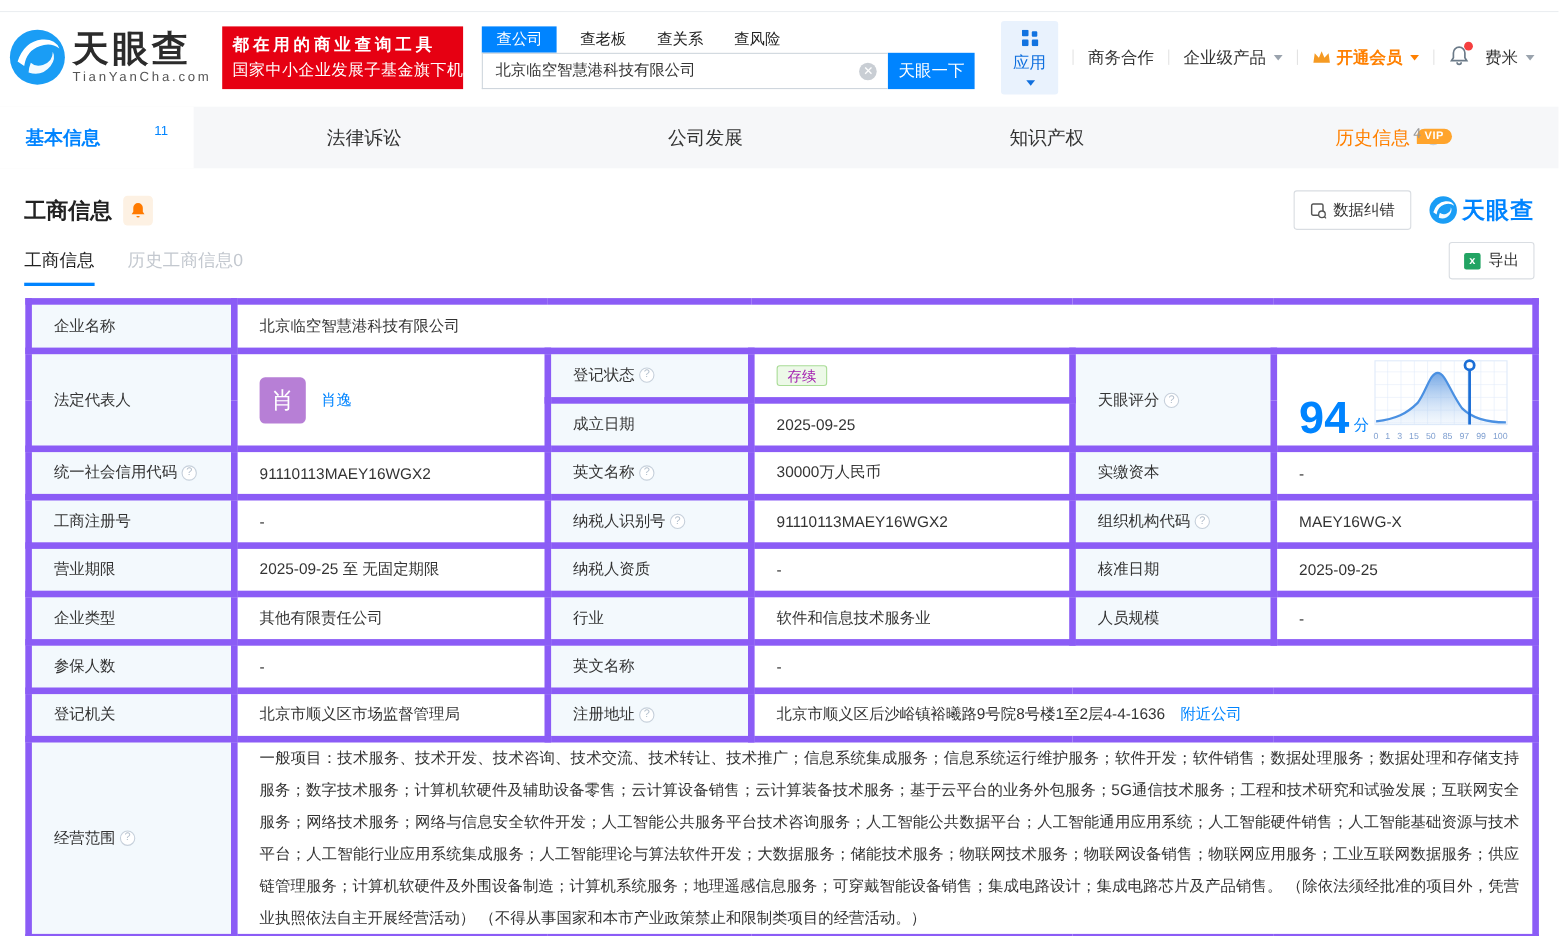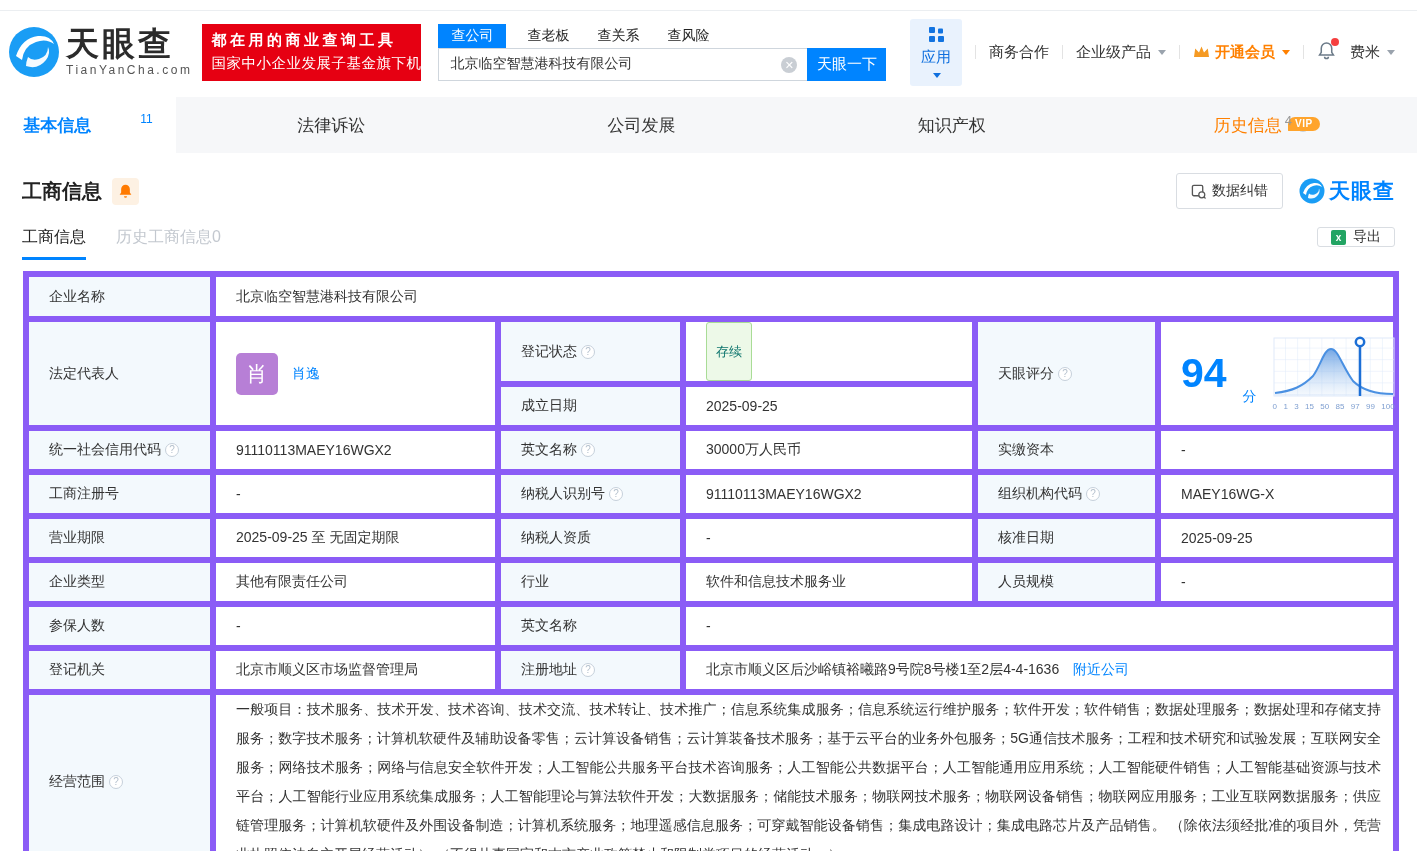--- a/index.html
+++ b/index.html
@@ -58,35 +58,35 @@
   .sec-right { margin-left:auto; display:flex; align-items:center; gap:16px; }
   .corr-btn { display:flex; align-items:center; gap:6px; border:1px solid #d9dde2; background:#fff; border-radius:3px; height:36px; padding:0 14px; font-size:14px; color:#333; cursor:pointer; font-family:inherit; }
   .wm-logo { display:flex; align-items:center; gap:4px; }
   .wm-brand { font-size:21px; font-weight:bold; color:#0084ff; letter-spacing:1px; }
 
   
   .subtabs { display:flex; align-items:center; padding:0 22px; margin-top:16px; height:36px; }
   .subtab { font-size:16px; color:#222; cursor:pointer; position:relative; padding-bottom:12px; }
   .subtab.active::after { content:""; position:absolute; left:0; right:0; bottom:0; height:3px; background:#0084ff; }
   .subtab.muted { color:#c3c8cf; margin-left:30px; }
-  .export-btn { margin-left:auto; display:flex; align-items:center; gap:7px; border:1px solid #d9dde2; background:#fff; border-radius:3px; height:20px; padding:0 13px; font-size:14px; color:#333; cursor:pointer; font-family:inherit; position:relative; top:-6px; }
+  .export-btn { margin-left:auto; display:flex; align-items:center; gap:7px; border:1px solid #d9dde2; background:#fff; border-radius:3px; height:34px; padding:0 13px; font-size:14px; color:#333; cursor:pointer; font-family:inherit; position:relative; top:-6px; }
   .xls-ic { width:15px; height:15px; background:#22a463; border-radius:2px; color:#fff; font-size:10px; font-weight:bold; line-height:15px; text-align:center; }
   .xls-ic::before { content:"x"; }
 
   
   table.info { border-collapse:collapse; table-layout:fixed; width:1370px; margin:10px 0 0 23px; }
   table.info td { border:6px solid #8b5cf6; font-size:14px; vertical-align:middle; padding:0 12px 0 20px; height:44px; color:#333; }
   td.lbl { background:#f3f9fd; }
   td.lbl .lblin { display:flex; align-items:center; }
   tr.r-name td.val { height:45px; }
   td.val a { color:#0084ff; text-decoration:none; cursor:pointer; }
-  .badge-green { display:inline-block; border:1px solid #a9dc96; background:#edf9e8; color:#0f766e; font-size:13px; padding:20px 9px; border-radius:3px; line-height:17px; }
+  .badge-green { display:inline-block; border:1px solid #a9dc96; background:#edf9e8; color:#a21caf; font-size:13px; padding:0 9px; border-radius:3px; line-height:17px; }
   .rep-cell { display:flex; align-items:center; gap:14px; }
   .avatar { width:42px; height:42px; border-radius:5px; background:#b77fd6; color:#fff; font-size:21px; display:flex; align-items:center; justify-content:center; }
-  .score-cell { display:flex; align-items:center; gap:16px; padding:4px 0; }
+  .score-cell { display:flex; align-items:flex-end; gap:4px; padding:4px 0; }
   .score-num { font-size:41px; font-weight:bold; color:#0084ff; line-height:1; }
   .score-unit { font-size:14px; color:#0084ff; align-self:flex-end; margin-bottom:5px; }
   .chartbox { width:122px; }
   .tick-row { display:flex; justify-content:space-between; font-size:8px; color:#7f9fd0; margin-top:1px; }
   td.scope-val { line-height:29px; padding:11px 18px 11px 20px; text-align:justify; }
   .near-link { margin-left:10px; }
 </style>
 </head>
 <body>
 

